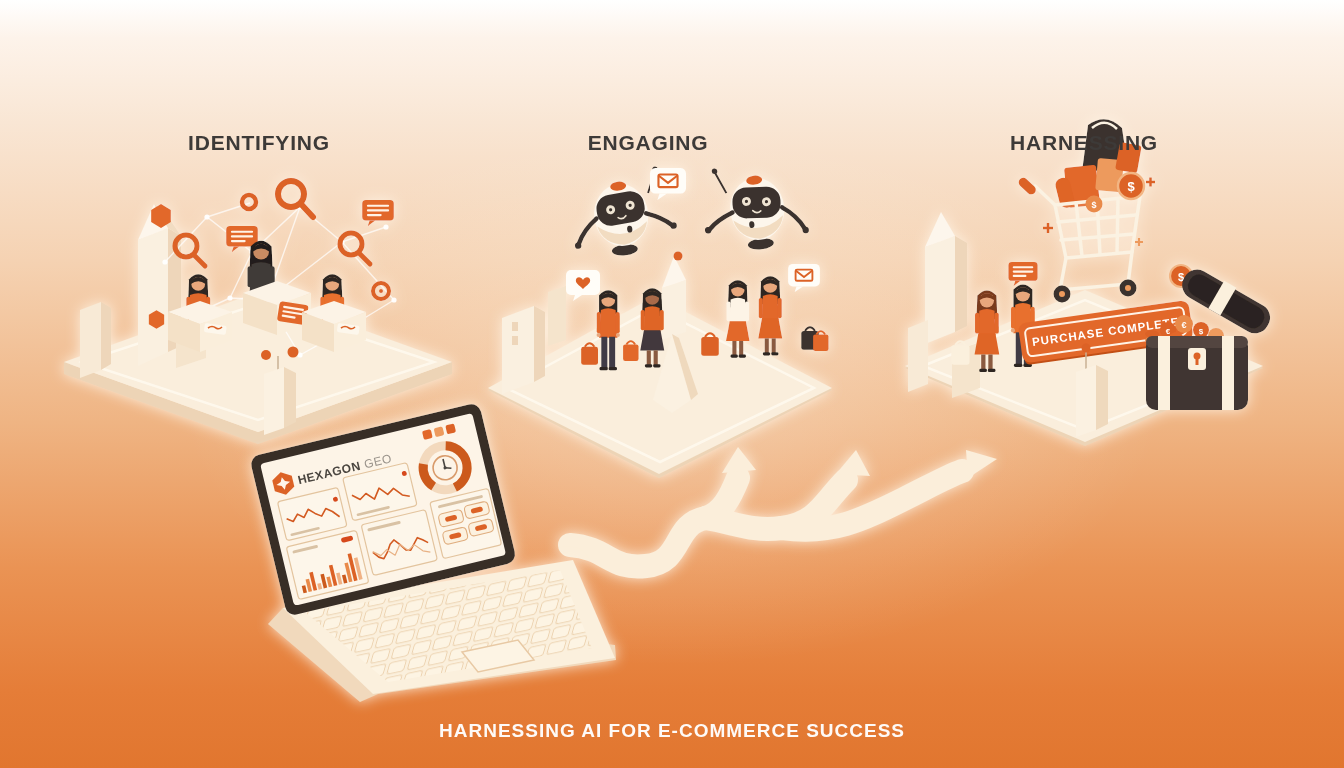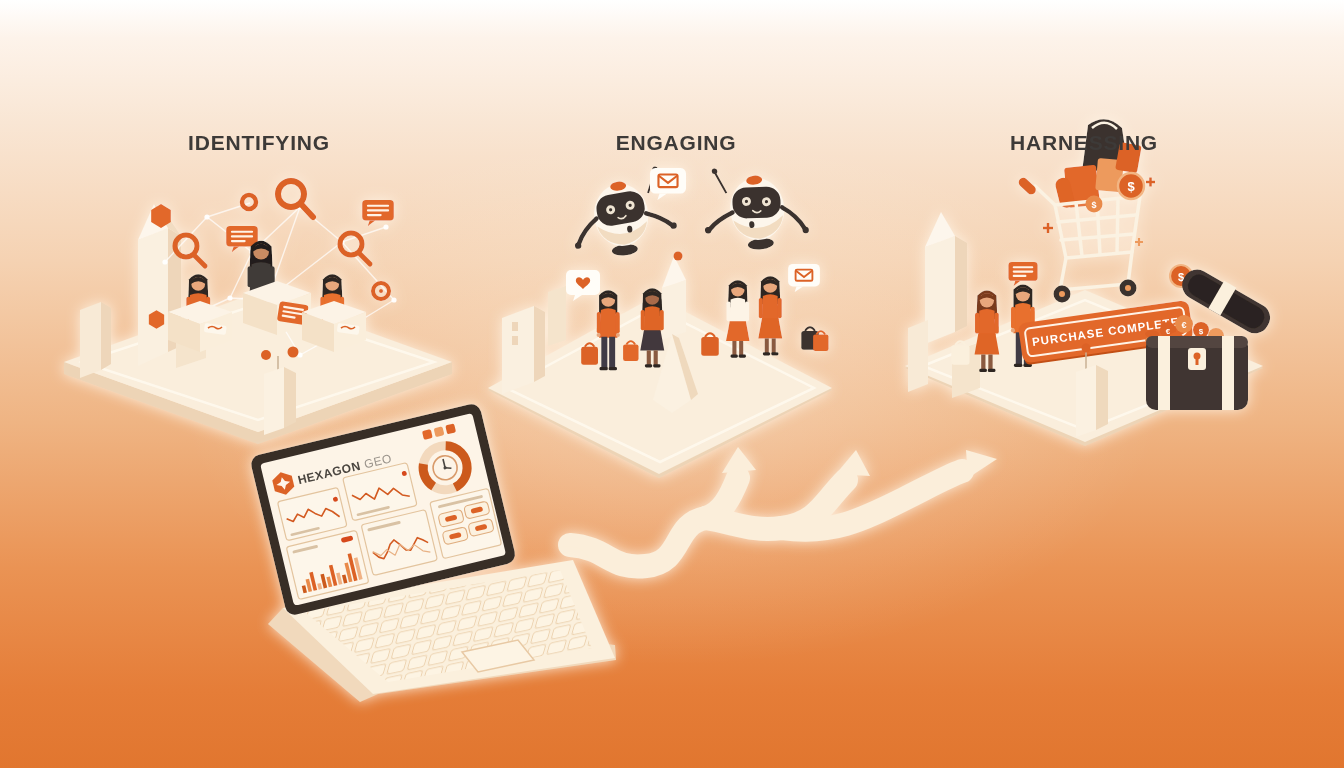--- a/index.html
+++ b/index.html
@@ -473,16 +473,17 @@
         <rect x="467" y="530" width="12" height="5" rx="2.5"></rect>
         <rect x="440" y="550" width="12" height="5" rx="2.5"></rect>
         <rect x="467" y="548" width="12" height="5" rx="2.5"></rect>
       </g>
     </g>
   </g>
 </g>
 </svg>
 
 <div class="stage-label" style="left:259px;top:131px">IDENTIFYING</div>
-<div class="stage-label" style="left:676px;top:131px">ENGAGING</div>
+<div class="stage-label" style="left:648px;top:131px">ENGAGING</div>
 <div class="stage-label" style="left:1084px;top:131px">HARNESSING</div>
+<div class="caption">HARNESSING AI FOR E-COMMERCE SUCCESS</div>
 
 </div>
 
 </body></html>

